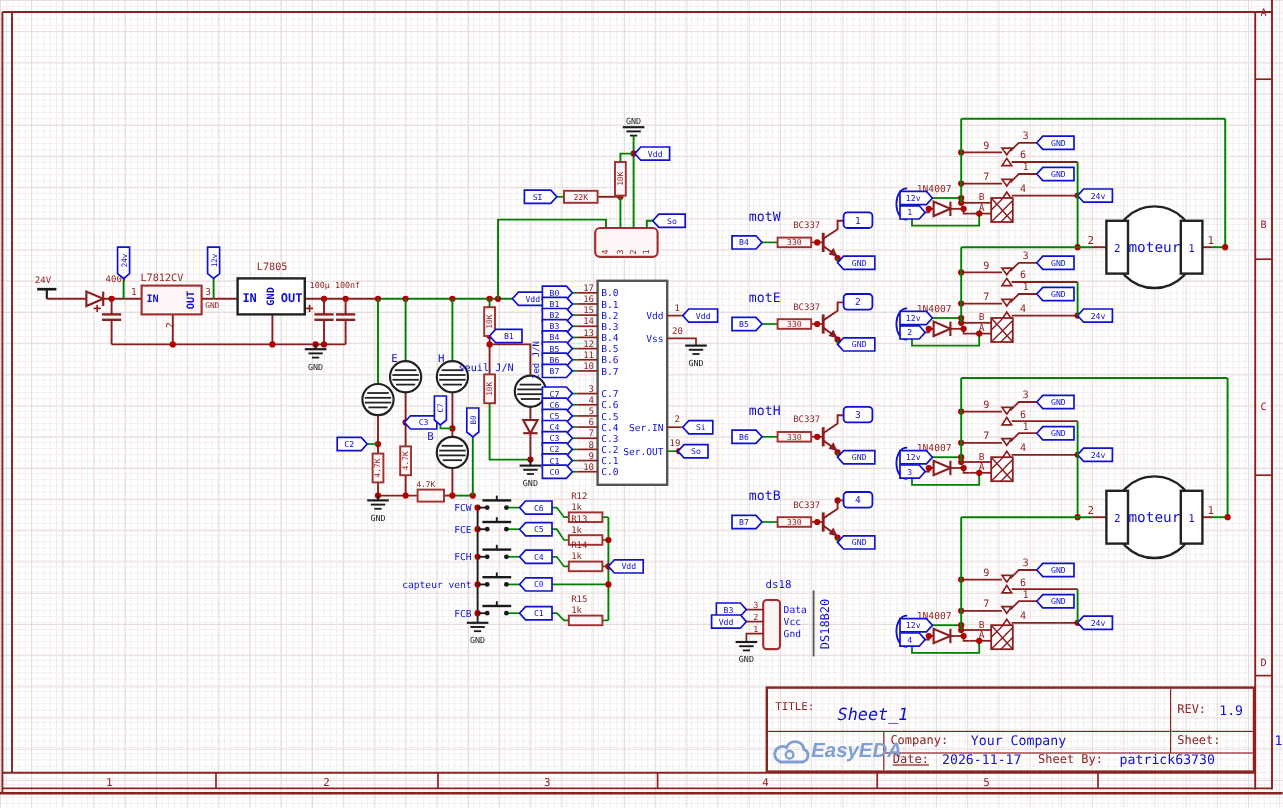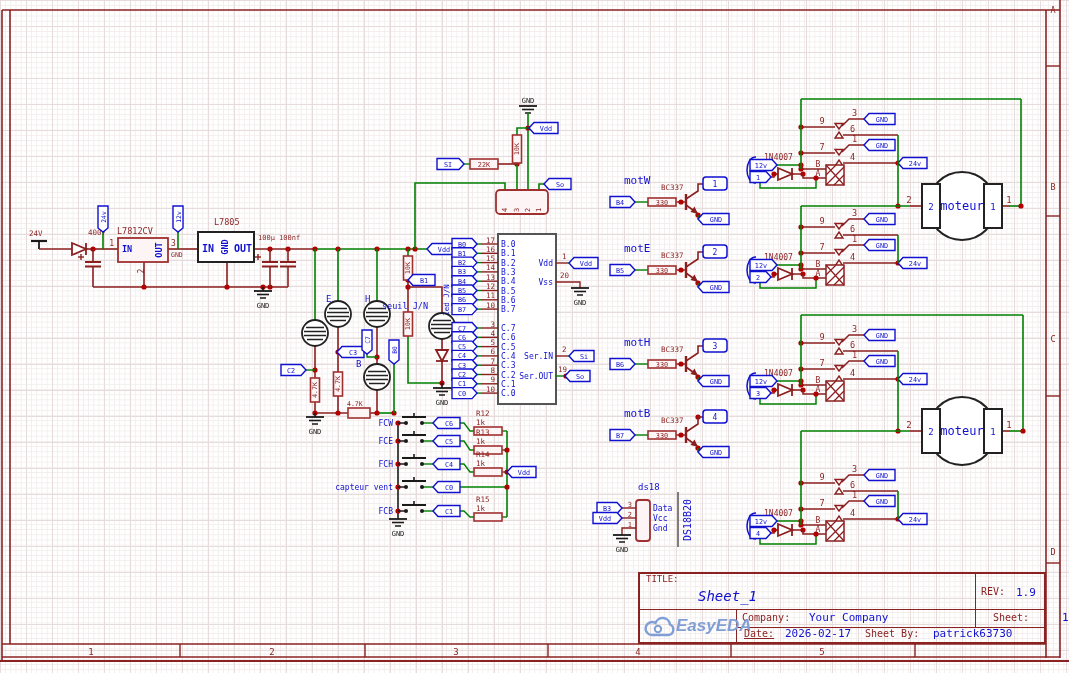--- a/index.html
+++ b/index.html
@@ -1070,42 +1070,42 @@
         <polyline points="613,535 631,535" fill="none" stroke="#1a1a1a" stroke-width="1.8"></polyline>
         <polyline points="616,538.5 628,538.5" fill="none" stroke="#1a1a1a" stroke-width="1.6"></polyline>
         <polyline points="619,542 625,542" fill="none" stroke="#1a1a1a" stroke-width="1.5"></polyline>
       </g>
       <text x="622" y="552" font-size="7" fill="#1a1a1a" text-anchor="middle">GND</text>
       <text x="691" y="520" font-size="10" fill="#1010d0" text-anchor="middle" transform="rotate(-90 691 520)">DS18B20</text>
     </svg>
 
   <div class="tblock">
     <div class="tb-cell" style="left:0;top:0;width:336px;height:36px;border-right:1.5px solid #8b2222;border-bottom:1.5px solid #8b2222;">
-      <span class="tb-red" style="position:absolute;left:6px;top:0;font-size:9px;">TITLE:</span>
+      <span class="tb-red" style="position:absolute;left:6px;top:11px;font-size:9px;">TITLE:</span>
       <span class="tb-title" style="position:absolute;left:58px;top:14px;">Sheet_1</span>
     </div>
     <div class="tb-cell" style="left:336px;top:0;width:68px;height:36px;border-bottom:1.5px solid #8b2222;">
       <span class="tb-red" style="position:absolute;left:5px;top:12px;">REV:</span>
       <span class="tb-blue" style="position:absolute;left:40px;top:12px;">1.9</span>
     </div>
     <div class="tb-cell" style="left:97px;top:36px;width:239px;height:18px;border-right:1.5px solid #8b2222;border-bottom:1.5px solid #8b2222;">
       <span class="tb-red" style="position:absolute;left:5px;top:2px;">Company:</span>
       <span class="tb-blue" style="position:absolute;left:72px;top:1px;">Your Company</span>
     </div>
     <div class="tb-cell" style="left:0;top:36px;width:97px;height:32px;border-right:1.5px solid #8b2222;">
       <svg width="34" height="30" style="position:absolute;left:3px;top:3px;">
         <path d="M10,22 a6.5,6.5 0 1 1 2.5,-12 a7.5,7.5 0 0 1 14.5,1.5 a5.5,5.5 0 0 1 -1.5,10.5 z" fill="none" stroke="#7f9fd6" stroke-width="2.4"></path>
         <circle cx="15" cy="16" r="3.2" fill="none" stroke="#7f9fd6" stroke-width="2"></circle>
       </svg>
       <span class="logo-text" style="position:absolute;left:36px;top:6px;">EasyEDA</span>
     </div>
     <div class="tb-cell" style="left:336px;top:36px;width:68px;height:18px;border-bottom:1.5px solid #8b2222;">
-      <span class="tb-red" style="position:absolute;left:5px;top:2px;margin-left:12px;">Sheet:</span>
+      <span class="tb-red" style="position:absolute;left:5px;top:2px;">Sheet:</span>
       <span class="tb-blue" style="position:absolute;left:46px;top:1px;margin-left:40px;">1/1</span>
     </div>
     <div class="tb-cell" style="left:97px;top:54px;width:307px;height:14px;">
       <span class="tb-red" style="position:absolute;left:7px;top:0px;text-decoration:underline;">Date:</span>
-      <span class="tb-blue" style="position:absolute;left:48px;top:-1px;">2026-02-17</span>
+      <span class="tb-blue" style="position:absolute;left:48px;top:-1px;">2026-11-17</span>
       <span class="tb-red" style="position:absolute;left:128px;top:0px;">Sheet By:</span>
       <span class="tb-blue" style="position:absolute;left:196px;top:-1px;">patrick63730</span>
     </div>
   </div>
 </div>
 
 </body></html>

